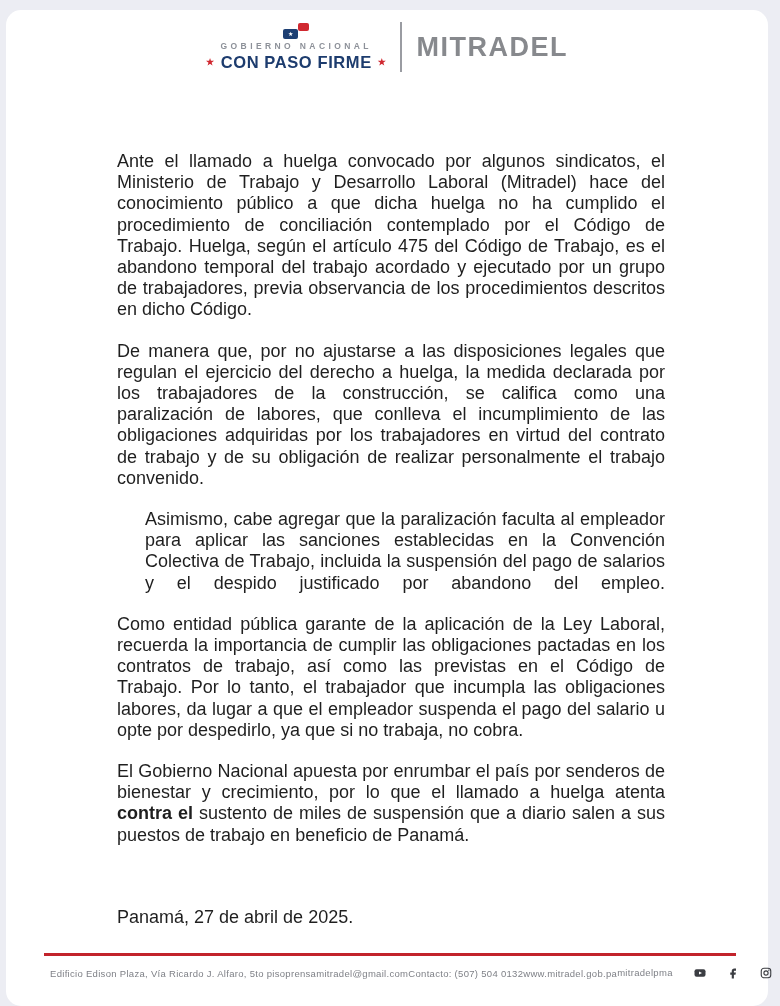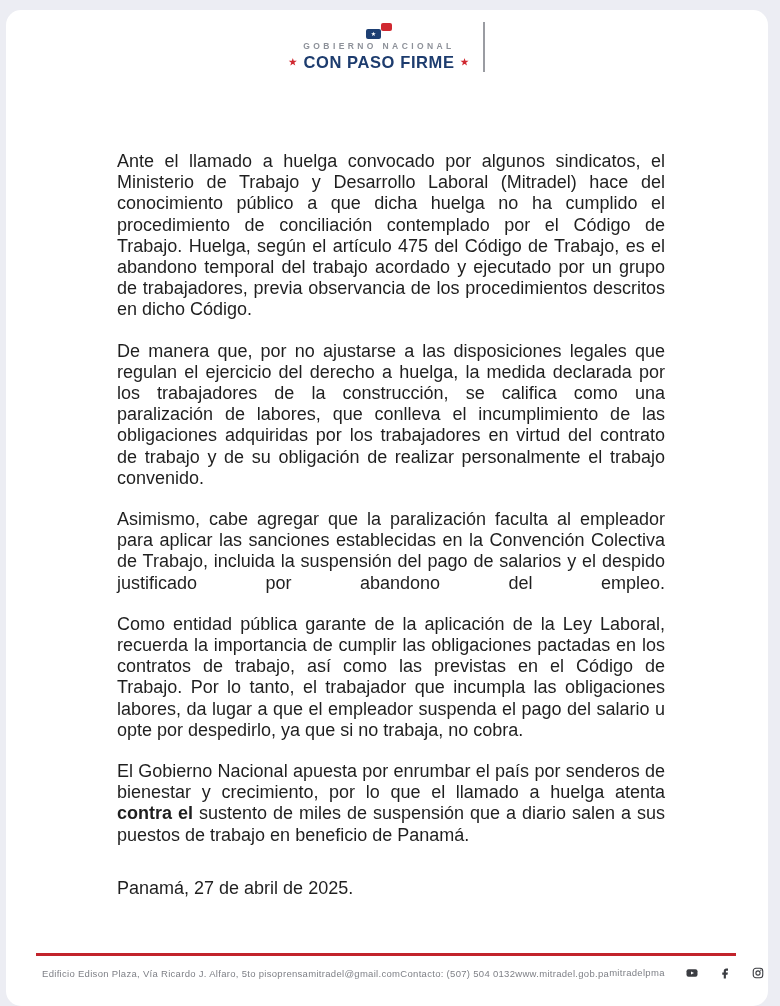--- a/index.html
+++ b/index.html
@@ -123,33 +123,34 @@
     color: #1f1f1f;
     font-size: 18px;
     line-height: 21.2px;
     text-align: justify;
   }
   .content p {
     margin: 0 0 20px 0;
   }
   .content p.justify-last {
     text-align-last: justify;
+    margin-left: 28px;
   }
   .content strong {
     font-weight: 700;
   }
   .date {
-    margin-top: 32px;
+    margin-top: 61px;
     text-align: left;
   }
 
   
   .footer {
     position: absolute;
-    left: 30px;
+    left: 38px;
     right: 32px;
     top: 943px;
   }
   .footer-rule {
     height: 0;
     border-top: 3px solid #c2232b;
   }
   .footer-row {
     margin-top: 10px;
     display: flex;
@@ -197,20 +198,21 @@
             </span>
         </div>
         <div class="gov-line1">GOBIERNO NACIONAL</div>
         <div class="gov-line2">
           <span class="star">★</span>
           <span>CON PASO FIRME</span>
           <span class="star">★</span>
         </div>
       </div>
       <div class="logo-divider"></div>
+      <div class="brand">MITRADEL</div>
     </div>
   </header>
 
 
   <main class="content">
     <p>Ante el llamado a huelga convocado por algunos sindicatos, el Ministerio de Trabajo y Desarrollo Laboral (Mitradel) hace del conocimiento público a que dicha huelga no ha cumplido el procedimiento de conciliación contemplado por el Código de Trabajo. Huelga, según el artículo 475 del Código de Trabajo, es el abandono temporal del trabajo acordado y ejecutado por un grupo de trabajadores, previa observancia de los procedimientos descritos en dicho Código.</p>
     <p>De manera que, por no ajustarse a las disposiciones legales que regulan el ejercicio del derecho a huelga, la medida declarada por los trabajadores de la construcción, se califica como una paralización de labores, que conlleva el incumplimiento de las obligaciones adquiridas por los trabajadores en virtud del contrato de trabajo y de su obligación de realizar personalmente el trabajo convenido.</p>
     <p class="justify-last">Asimismo, cabe agregar que la paralización faculta al empleador para aplicar las sanciones establecidas en la Convención Colectiva de Trabajo, incluida la suspensión del pago de salarios y el despido justificado por abandono del empleo.</p>
     <p>Como entidad pública garante de la aplicación de la Ley Laboral, recuerda la importancia de cumplir las obligaciones pactadas en los contratos de trabajo, así como las previstas en el Código de Trabajo. Por lo tanto, el trabajador que incumpla las obligaciones labores, da lugar a que el empleador suspenda el pago del salario u opte por despedirlo, ya que si no trabaja, no cobra.</p>
     <p><span>El Gobierno Nacional apuesta por enrumbar el país por senderos de bienestar y crecimiento, por lo que el llamado a huelga atenta </span><strong>contra el</strong><span> sustento de miles de suspensión que a diario salen a sus puestos de trabajo en beneficio de Panamá.</span></p>

